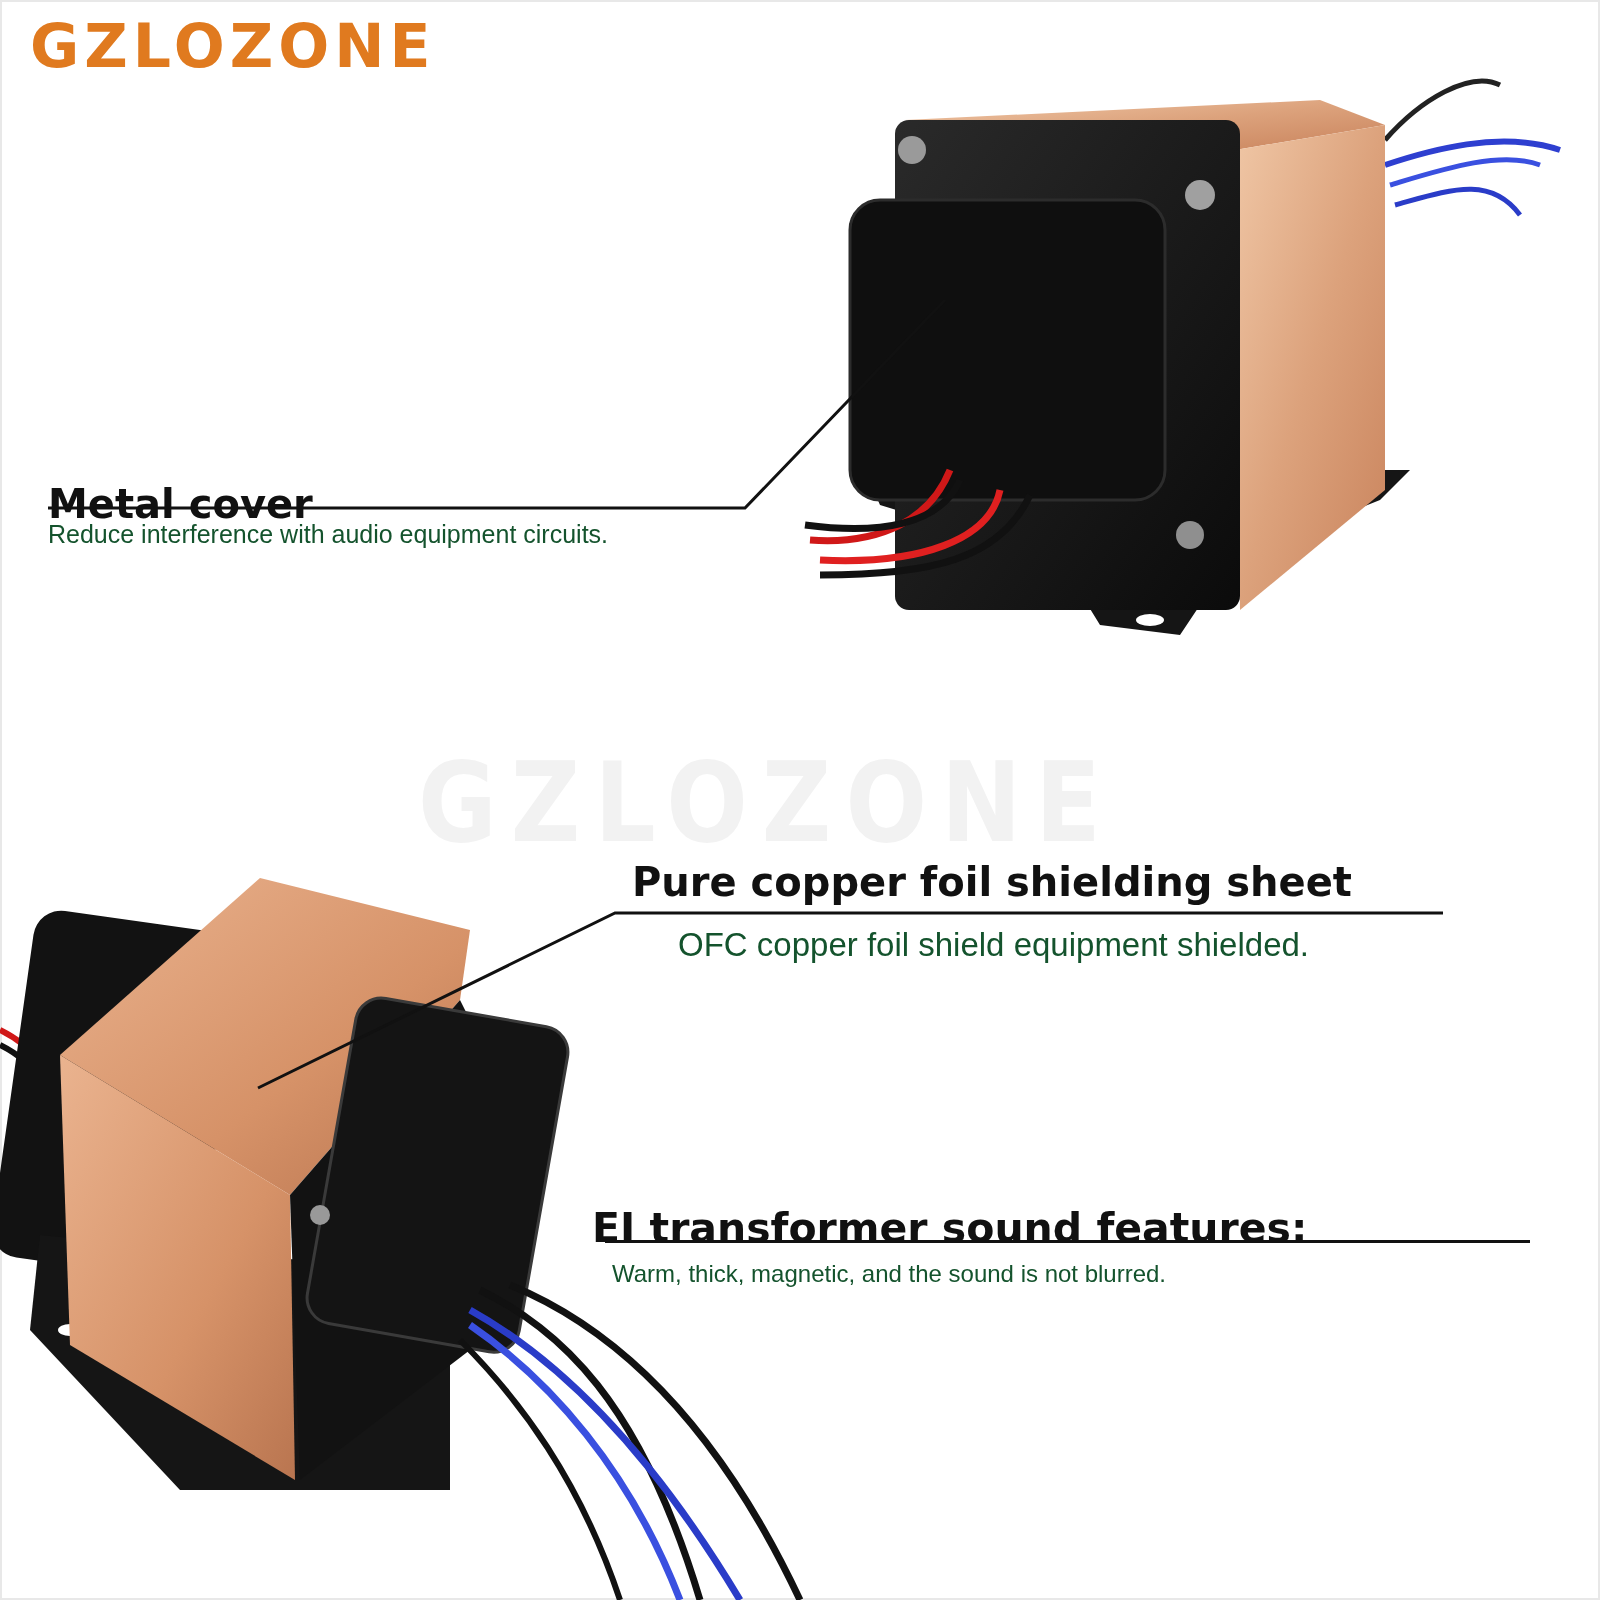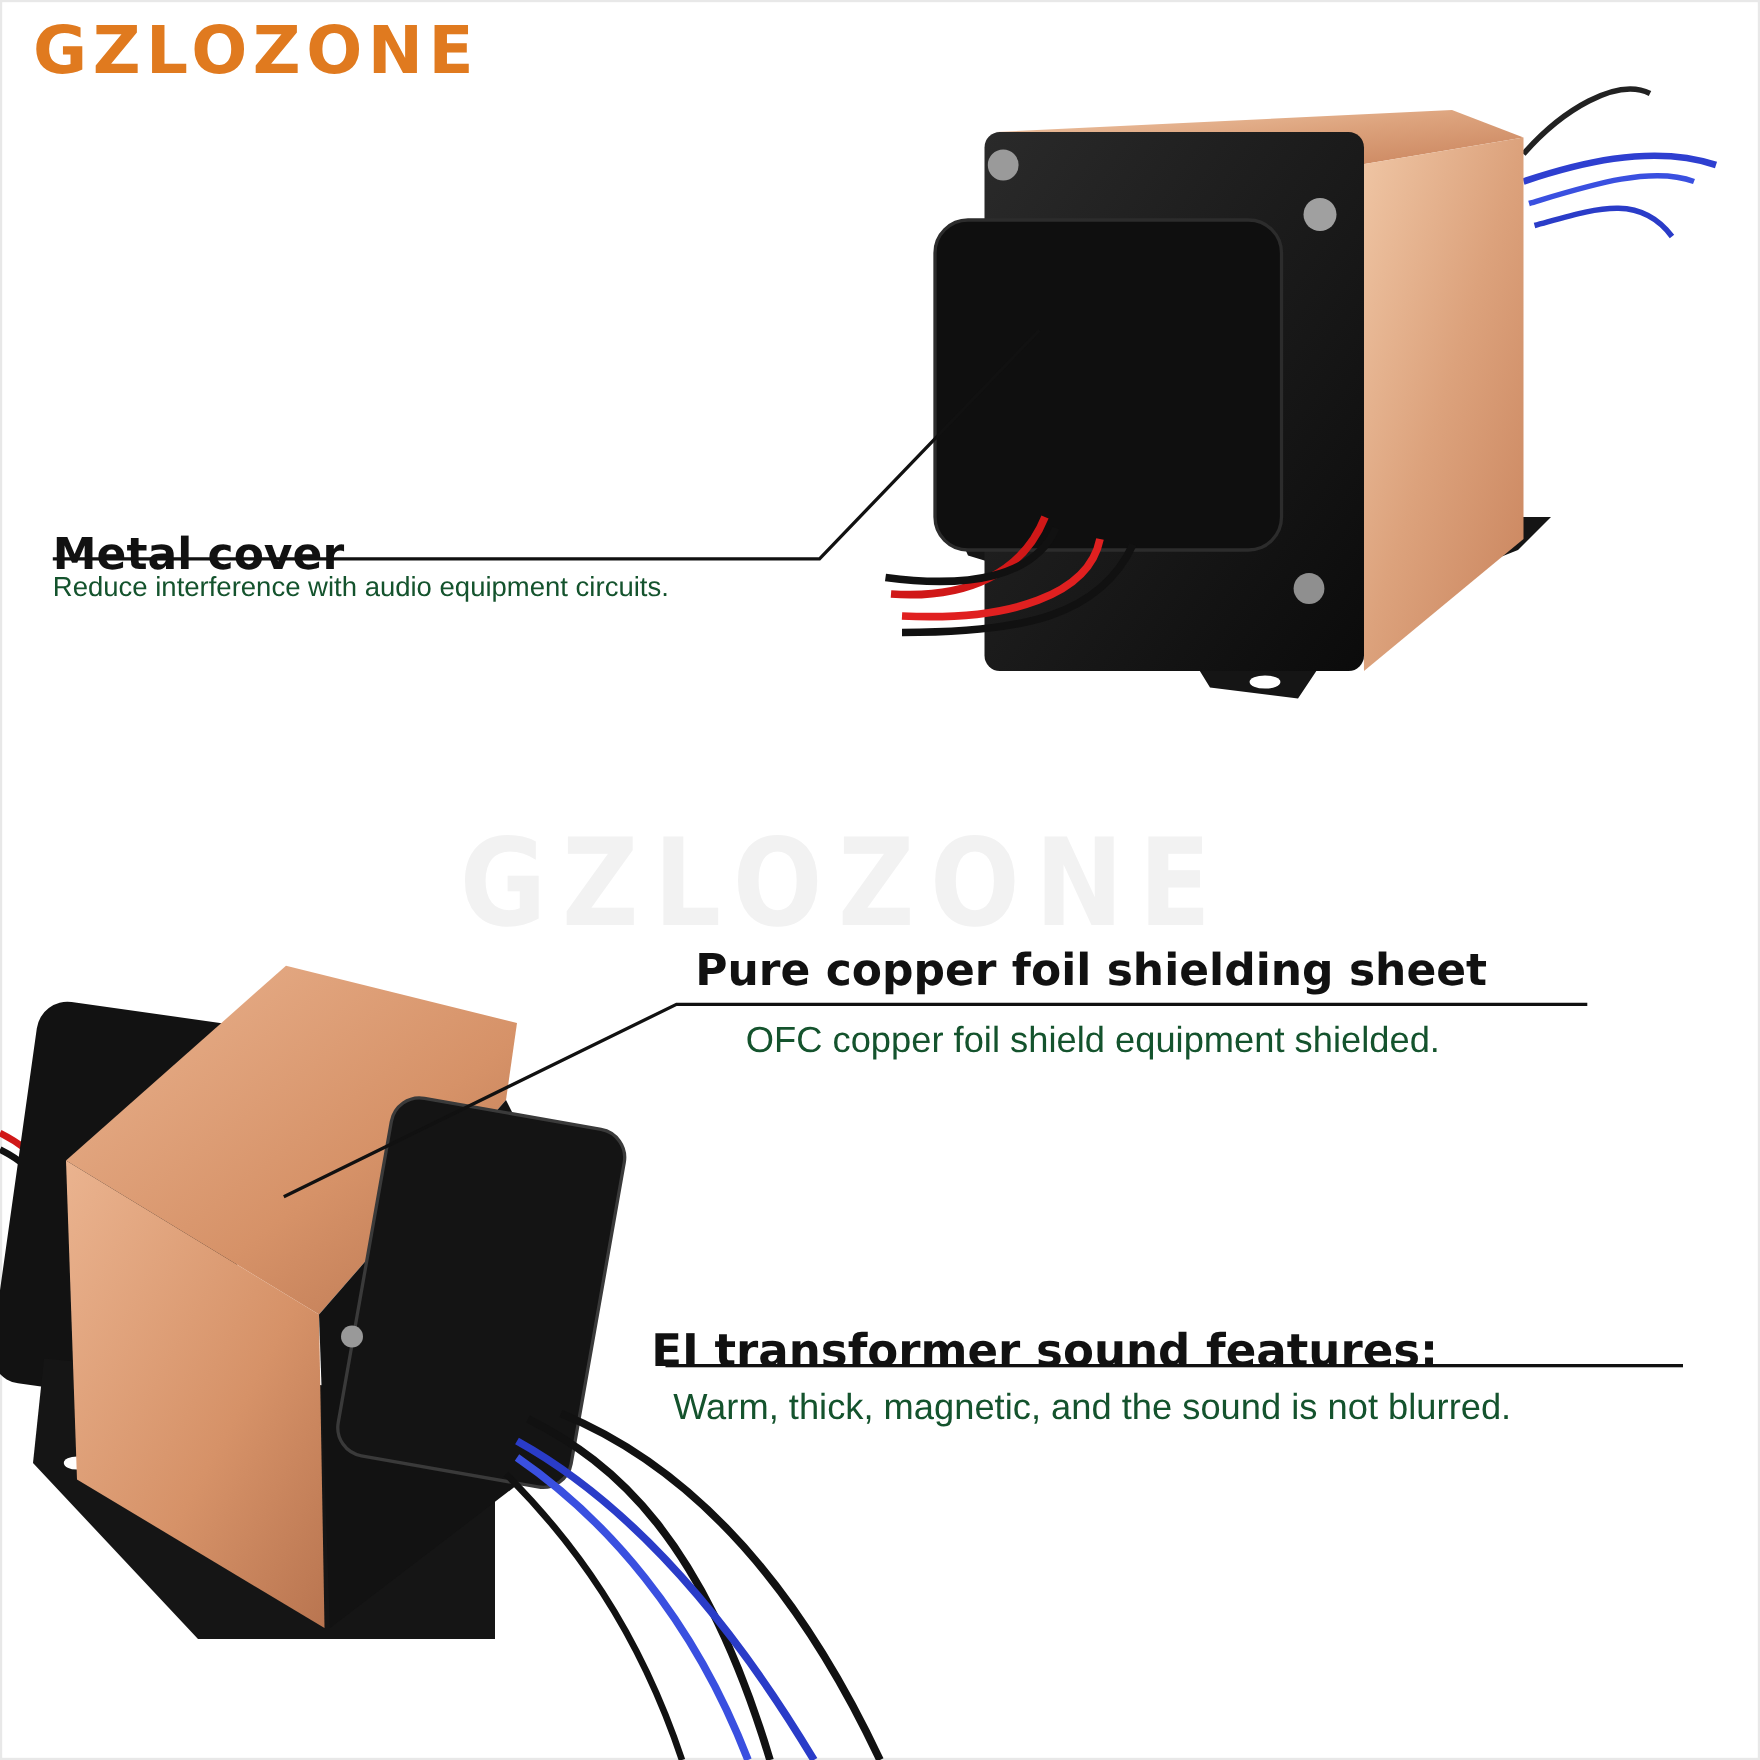--- a/index.html
+++ b/index.html
@@ -98,13 +98,13 @@
 </svg>
 
 <div class="heading" style="left:48px; top:458px; font-size:40px;">Metal cover</div>
 <div class="sub" style="left:48px; top:522px; font-size:25px;">Reduce interference with audio equipment circuits.</div>
 
 <div class="heading" style="left:632px; top:836px; font-size:40px;">Pure copper foil shielding sheet</div>
 <div class="sub" style="left:678px; top:928px; font-size:33px;">OFC copper foil shield equipment shielded.</div>
 
 <div class="heading" style="left:592px; top:1182px; font-size:41px;">EI transformer sound features:</div>
 <div class="rule" style="left:605px; top:1240px; width:925px;"></div>
-<div class="sub" style="left:612px; top:1262px; font-size:33px;">Warm, thick, magnetic, and the sound is not blurred.</div>
+<div class="sub" style="left:612px; top:1262px; font-size:24px;">Warm, thick, magnetic, and the sound is not blurred.</div>
 
 </body></html>

